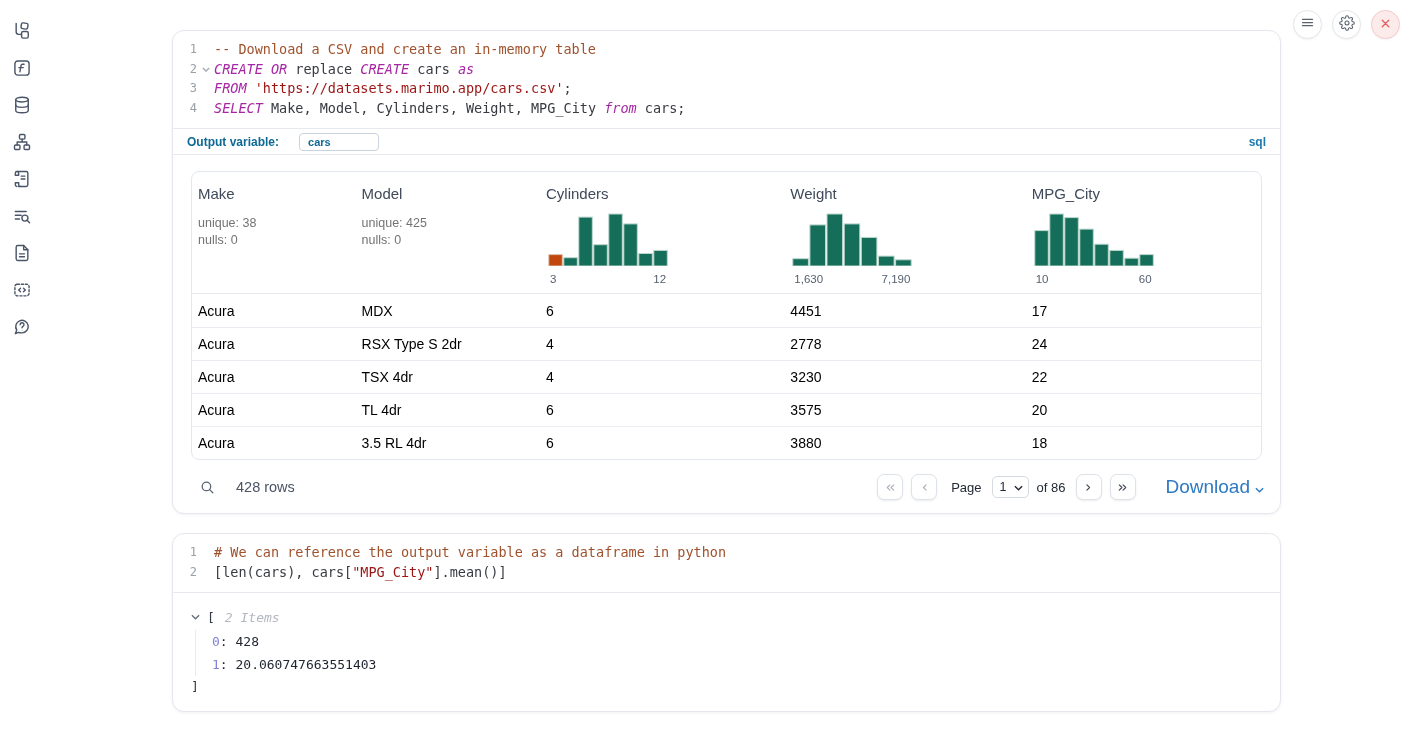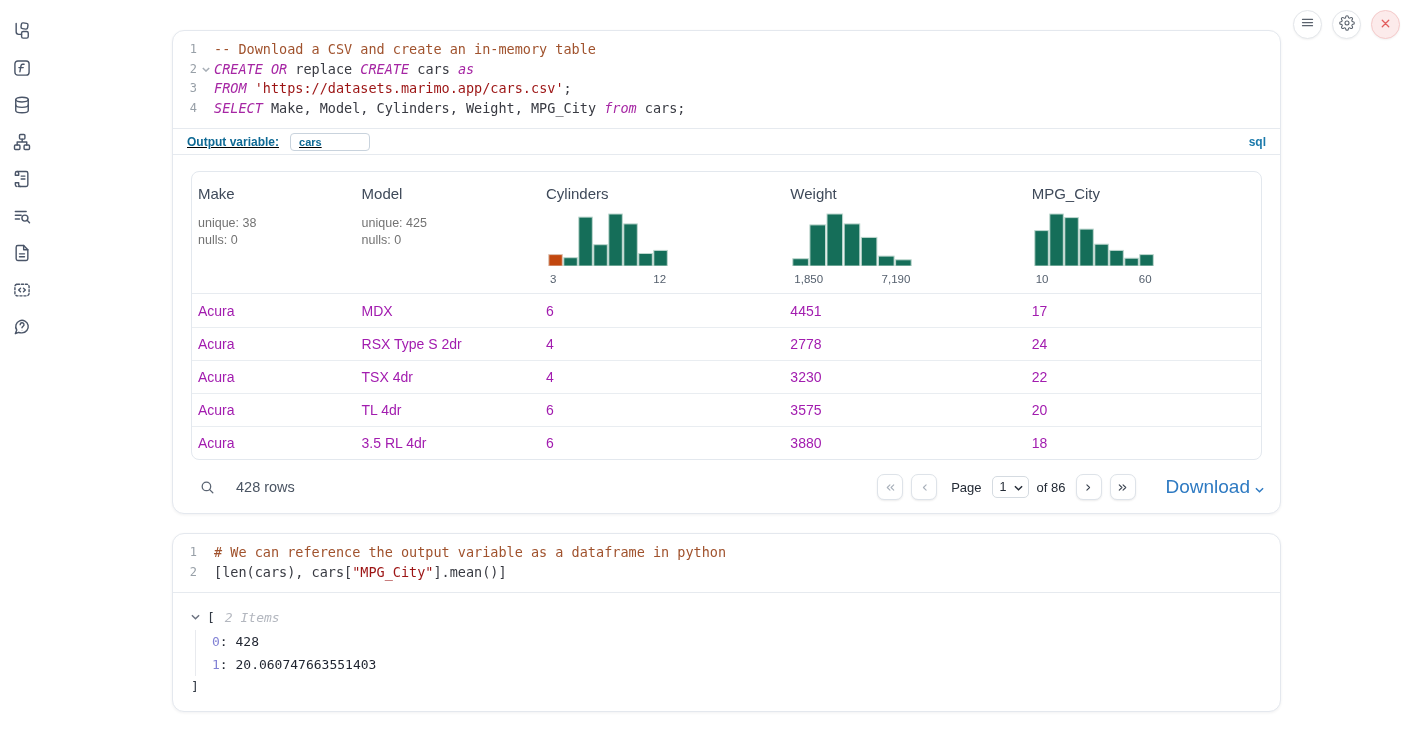--- a/index.html
+++ b/index.html
@@ -36,39 +36,39 @@
   .fold { width:17px; display:flex; align-items:center; justify-content:center;
     color:#a7aeb6; flex-shrink:0; }
   .tok-plain   { color:var(--code-text); }
   .tok-keyword { color:var(--keyword);font-style:italic; }
   .tok-comment { color:var(--comment); }
   .tok-string  { color:var(--string); }
 
   
   .outvar-bar { height:27px; border-top:1px solid #e6eaef; border-bottom:1px solid #e6eaef;
     display:flex; align-items:center; justify-content:space-between; padding:0 14px; }
-  .outvar-left { display:flex; align-items:center; gap:11px;text-decoration:underline; }
+  .outvar-left { display:flex; align-items:center; gap:20px; }
   .outvar-label { font-size:12px; font-weight:bold; color:var(--accent-blue); }
   .outvar-input { width:80px; height:18px; border:1px solid #c9d3dd; border-radius:4px;
     font-size:11px; font-weight:bold; color:var(--accent-blue); padding:1px 8px;
     font-family:"Liberation Sans", sans-serif; outline:none; }
   .lang-badge { font-size:12px; font-weight:bold; color:var(--language-badge-blue); }
 
   
   .table-card { margin:16px 18px 0; border:1px solid #e3e8ee; border-radius:8px; overflow:hidden; }
   .thead { display:flex; height:122px; border-bottom:1px solid #e7ebf0; }
   .th { padding:13px 8px 0 6px; cursor:pointer; }
   .th-name { font-size:15px; color:#3f4a5a; }
   .th-stats { margin-top:13px; font-size:12.5px; color:#737373; line-height:16.5px; }
   .hist-wrap { margin-top:8px; width:120px; margin-left:2px; }
   .hist-labels { display:flex; justify-content:space-between; font-size:11.5px;
     color:#55606e; margin-top:3px; padding:0 2px; }
   .trow { display:flex; align-items:center; height:33px; }
   .trow + .trow { border-top:1px solid #e9edf1; }
-  .td { font-size:14px; color:#a21caf; padding:0 8px 0 6px; }
+  .td { font-size:14px; color:#000000; padding:0 8px 0 6px; }
 
   
   .cell1-footer { display:flex; align-items:center; height:54px; padding:0 16px 0 26px; }
   .search-btn { color:#5b6573; display:flex; align-items:center; cursor:pointer; }
   .rows-text { font-size:14.5px; color:#4a5462; margin-left:20px; }
   .pager { margin-left:auto; display:flex; align-items:center; gap:8px; }
   .pg-btn { width:26px; height:26px; border-radius:7px; border:1px solid #dee3e9;
     background:#fff; box-shadow:0 1px 2px rgba(0,0,0,.08); display:flex;
     align-items:center; justify-content:center; cursor:pointer; color:#3b4350; }
   .pg-btn.disabled { color:#a8b0ba; }
@@ -238,21 +238,21 @@
           <div class="hist-wrap"><svg width="120" height="56">
               <rect x="0.8" y="48.7" width="15.6" height="7.3" fill="#156e59" stroke="#bed8cf" stroke-width="1"></rect>
               <rect x="17.9" y="14.9" width="15.6" height="41.1" fill="#156e59" stroke="#bed8cf" stroke-width="1"></rect>
               <rect x="35.0" y="4.0" width="15.6" height="52.0" fill="#156e59" stroke="#bed8cf" stroke-width="1"></rect>
               <rect x="52.2" y="13.9" width="15.6" height="42.1" fill="#156e59" stroke="#bed8cf" stroke-width="1"></rect>
               <rect x="69.3" y="27.4" width="15.6" height="28.6" fill="#156e59" stroke="#bed8cf" stroke-width="1"></rect>
               <rect x="86.5" y="46.1" width="15.6" height="9.9" fill="#156e59" stroke="#bed8cf" stroke-width="1"></rect>
               <rect x="103.6" y="49.8" width="15.6" height="6.2" fill="#156e59" stroke="#bed8cf" stroke-width="1"></rect>
             </svg>
       <div class="hist-labels">
-              <span>1,850</span>
+              <span>1,630</span>
       <span>7,190</span>
             </div></div>
         </div>
         <div class="th" style="width: 236px;">
           <div class="th-name">MPG_City</div>
           <div class="hist-wrap"><svg width="120" height="56">
               <rect x="0.8" y="20.6" width="13.5" height="35.4" fill="#156e59" stroke="#bed8cf" stroke-width="1"></rect>
               <rect x="15.8" y="4.0" width="13.5" height="52.0" fill="#156e59" stroke="#bed8cf" stroke-width="1"></rect>
               <rect x="30.8" y="7.6" width="13.5" height="48.4" fill="#156e59" stroke="#bed8cf" stroke-width="1"></rect>
               <rect x="45.8" y="19.1" width="13.5" height="36.9" fill="#156e59" stroke="#bed8cf" stroke-width="1"></rect>

